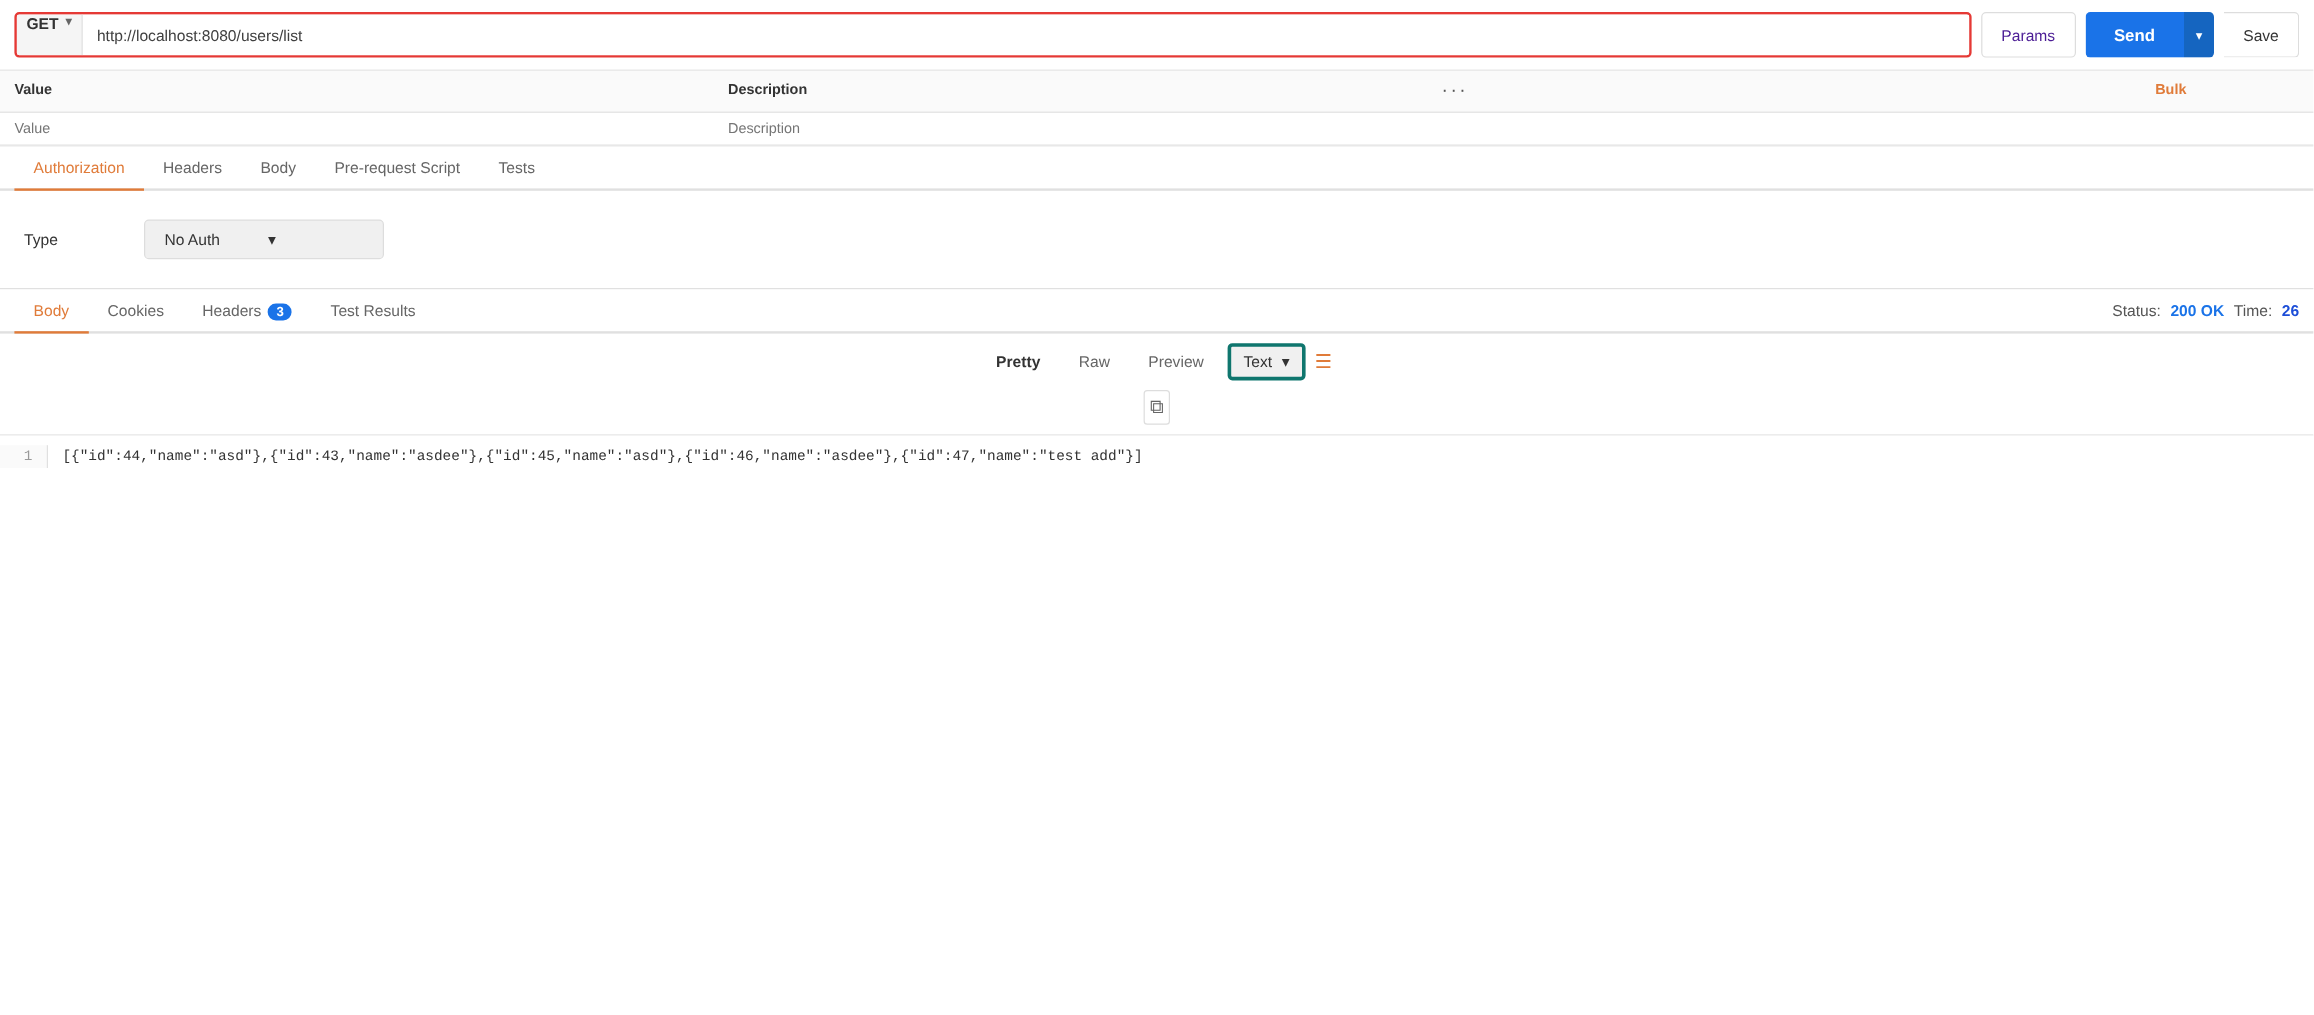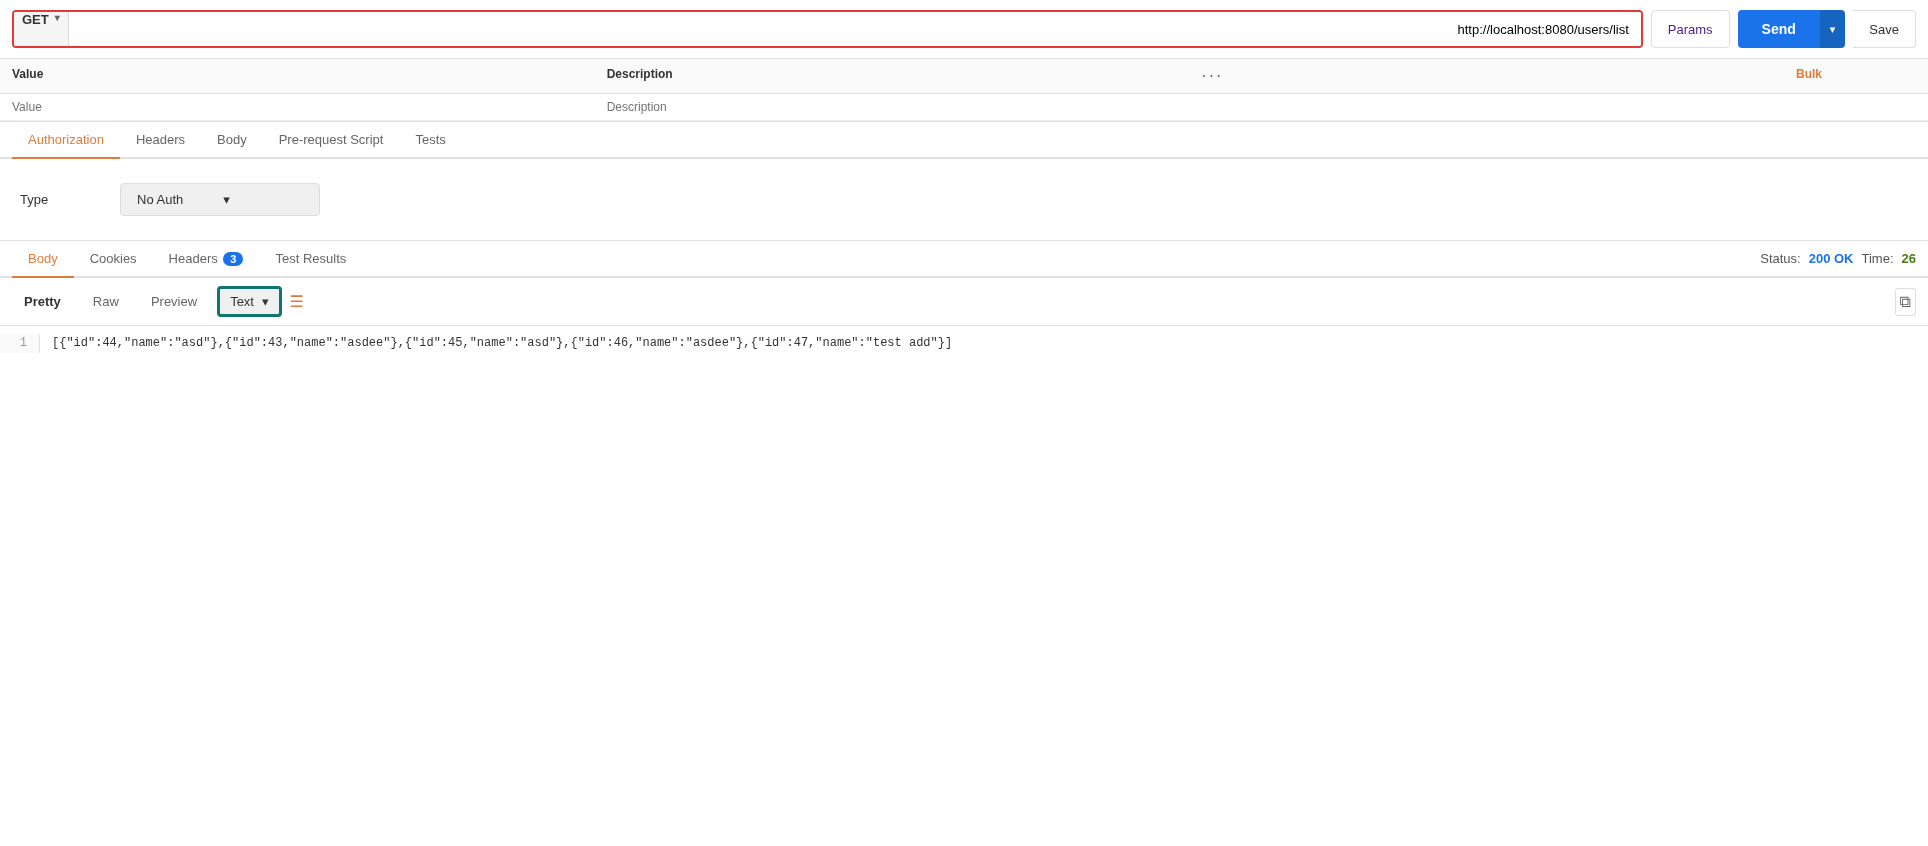--- a/index.html
+++ b/index.html
@@ -50,24 +50,23 @@
       font-size: 10px;
       color: #666;
     }
 
     .url-input {
       flex: 1;
       border: none;
       outline: none;
       padding: 0 12px;
       font-size: 13px;
-      color: #000000;
+      color: #404040;
       background: #fff;
       height: 100%;
-      text-align: right;
     }
 
     .params-btn {
       padding: 8px 16px;
       background: #fff;
       border: 1px solid #ddd;
       border-radius: 4px;
       cursor: pointer;
       font-size: 13px;
       color: #4c1d95;
@@ -244,32 +243,33 @@
       font-size: 13px;
       color: #555;
     }
 
     .status-ok {
       color: #1a73e8;
       font-weight: 600;
     }
 
     .time-val {
-      color: #4d7c0f;
+      color: #1d4ed8;
       font-weight: 600;
     }
 
     
     .format-toolbar {
       display: flex;
       align-items: center;
       padding: 8px 12px;
       gap: 8px;
       border-bottom: 1px solid #e0e0e0;
       justify-content: space-between;
+      flex-direction: column;
     }
 
     .format-left {
       display: flex;
       align-items: center;
       gap: 8px;
     }
 
     .format-tab {
       padding: 4px 12px;

